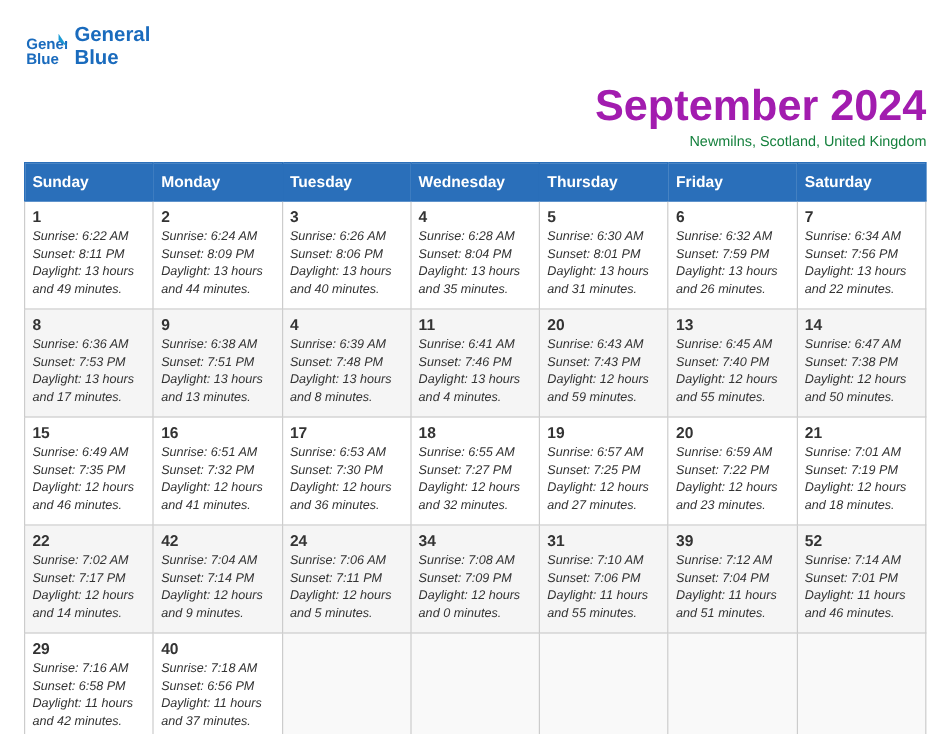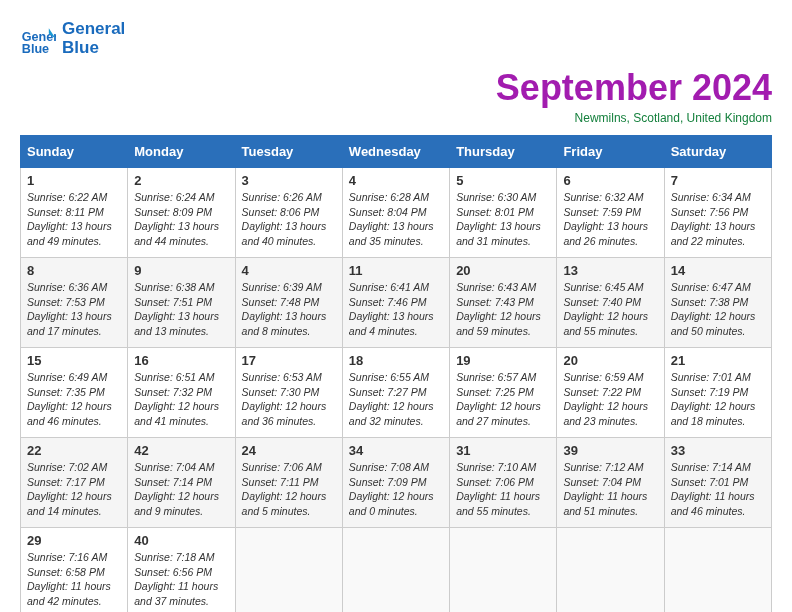--- a/index.html
+++ b/index.html
@@ -223,21 +223,21 @@
         </td>
         <td>
           <span class="day-num">31</span>
           <div class="day-info">Sunrise: 7:10 AM<br>Sunset: 7:06 PM<br>Daylight: 11 hours and 55 minutes.</div>
         </td>
         <td>
           <span class="day-num">39</span>
           <div class="day-info">Sunrise: 7:12 AM<br>Sunset: 7:04 PM<br>Daylight: 11 hours and 51 minutes.</div>
         </td>
         <td>
-          <span class="day-num">33</span>
+          <span class="day-num">52</span>
           <div class="day-info">Sunrise: 7:14 AM<br>Sunset: 7:01 PM<br>Daylight: 11 hours and 46 minutes.</div>
         </td>
       </tr>
       <tr>
         <td>
           <span class="day-num">29</span>
           <div class="day-info">Sunrise: 7:16 AM<br>Sunset: 6:58 PM<br>Daylight: 11 hours and 42 minutes.</div>
         </td>
         <td>
           <span class="day-num">40</span>

